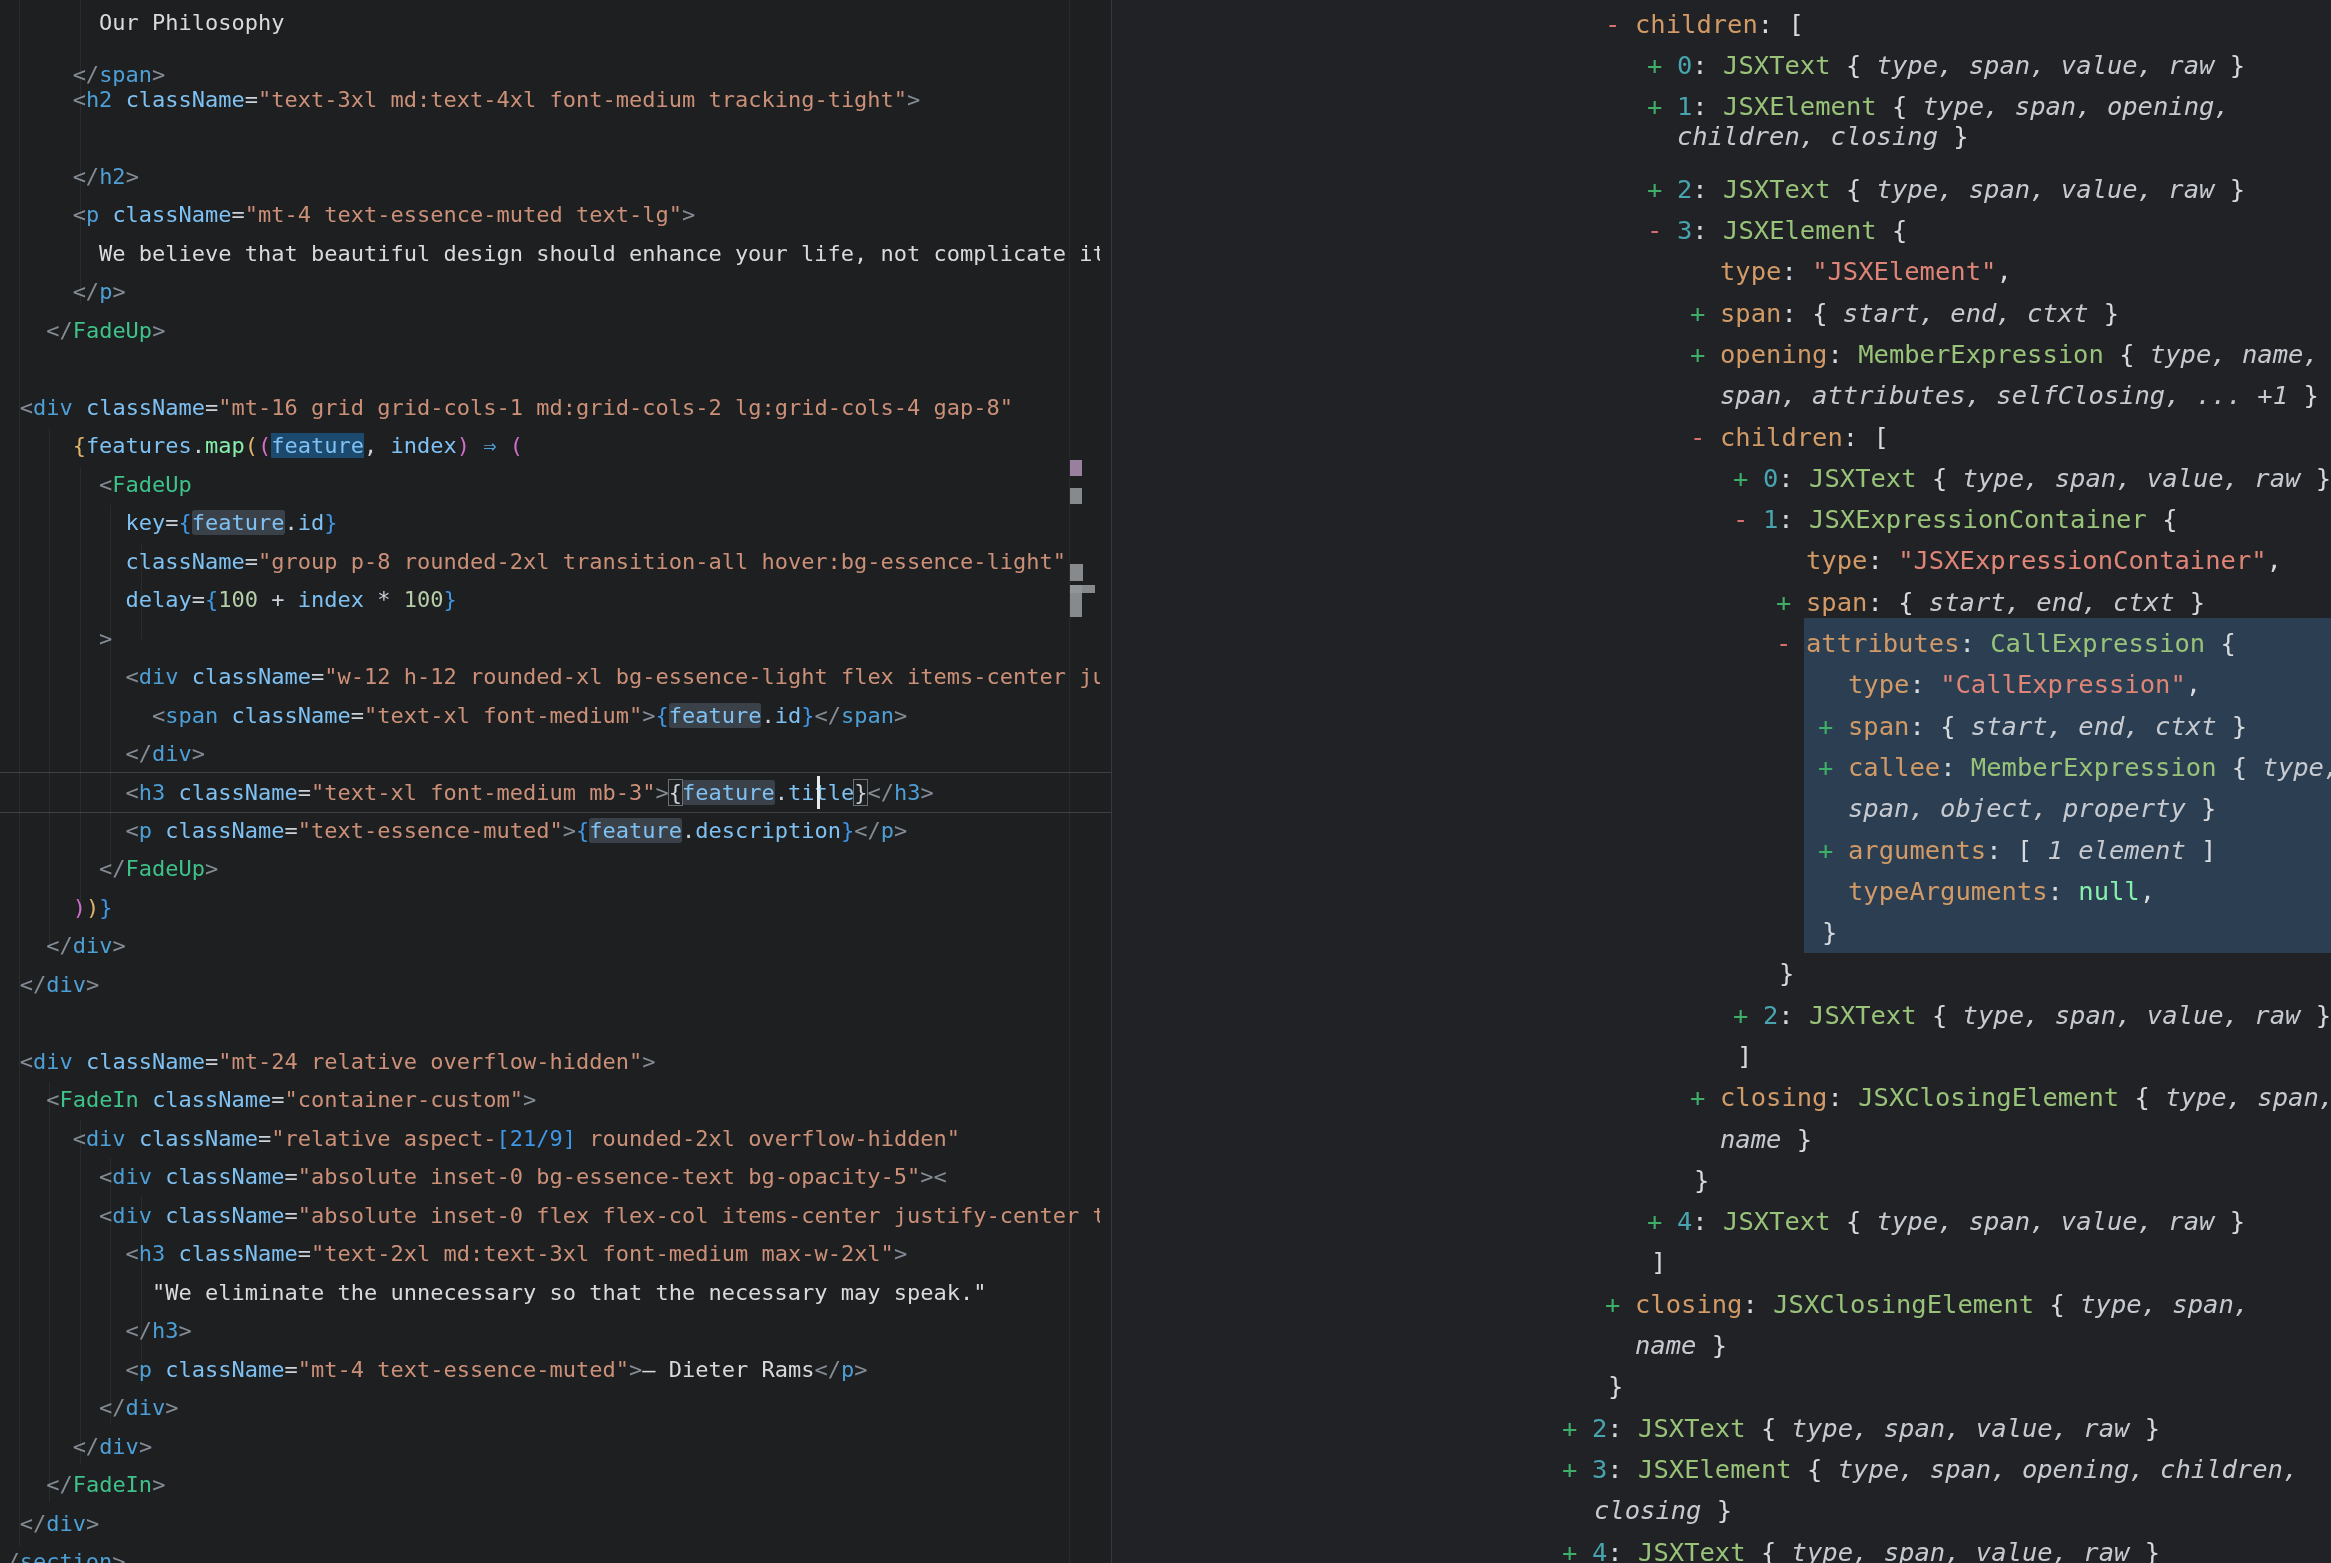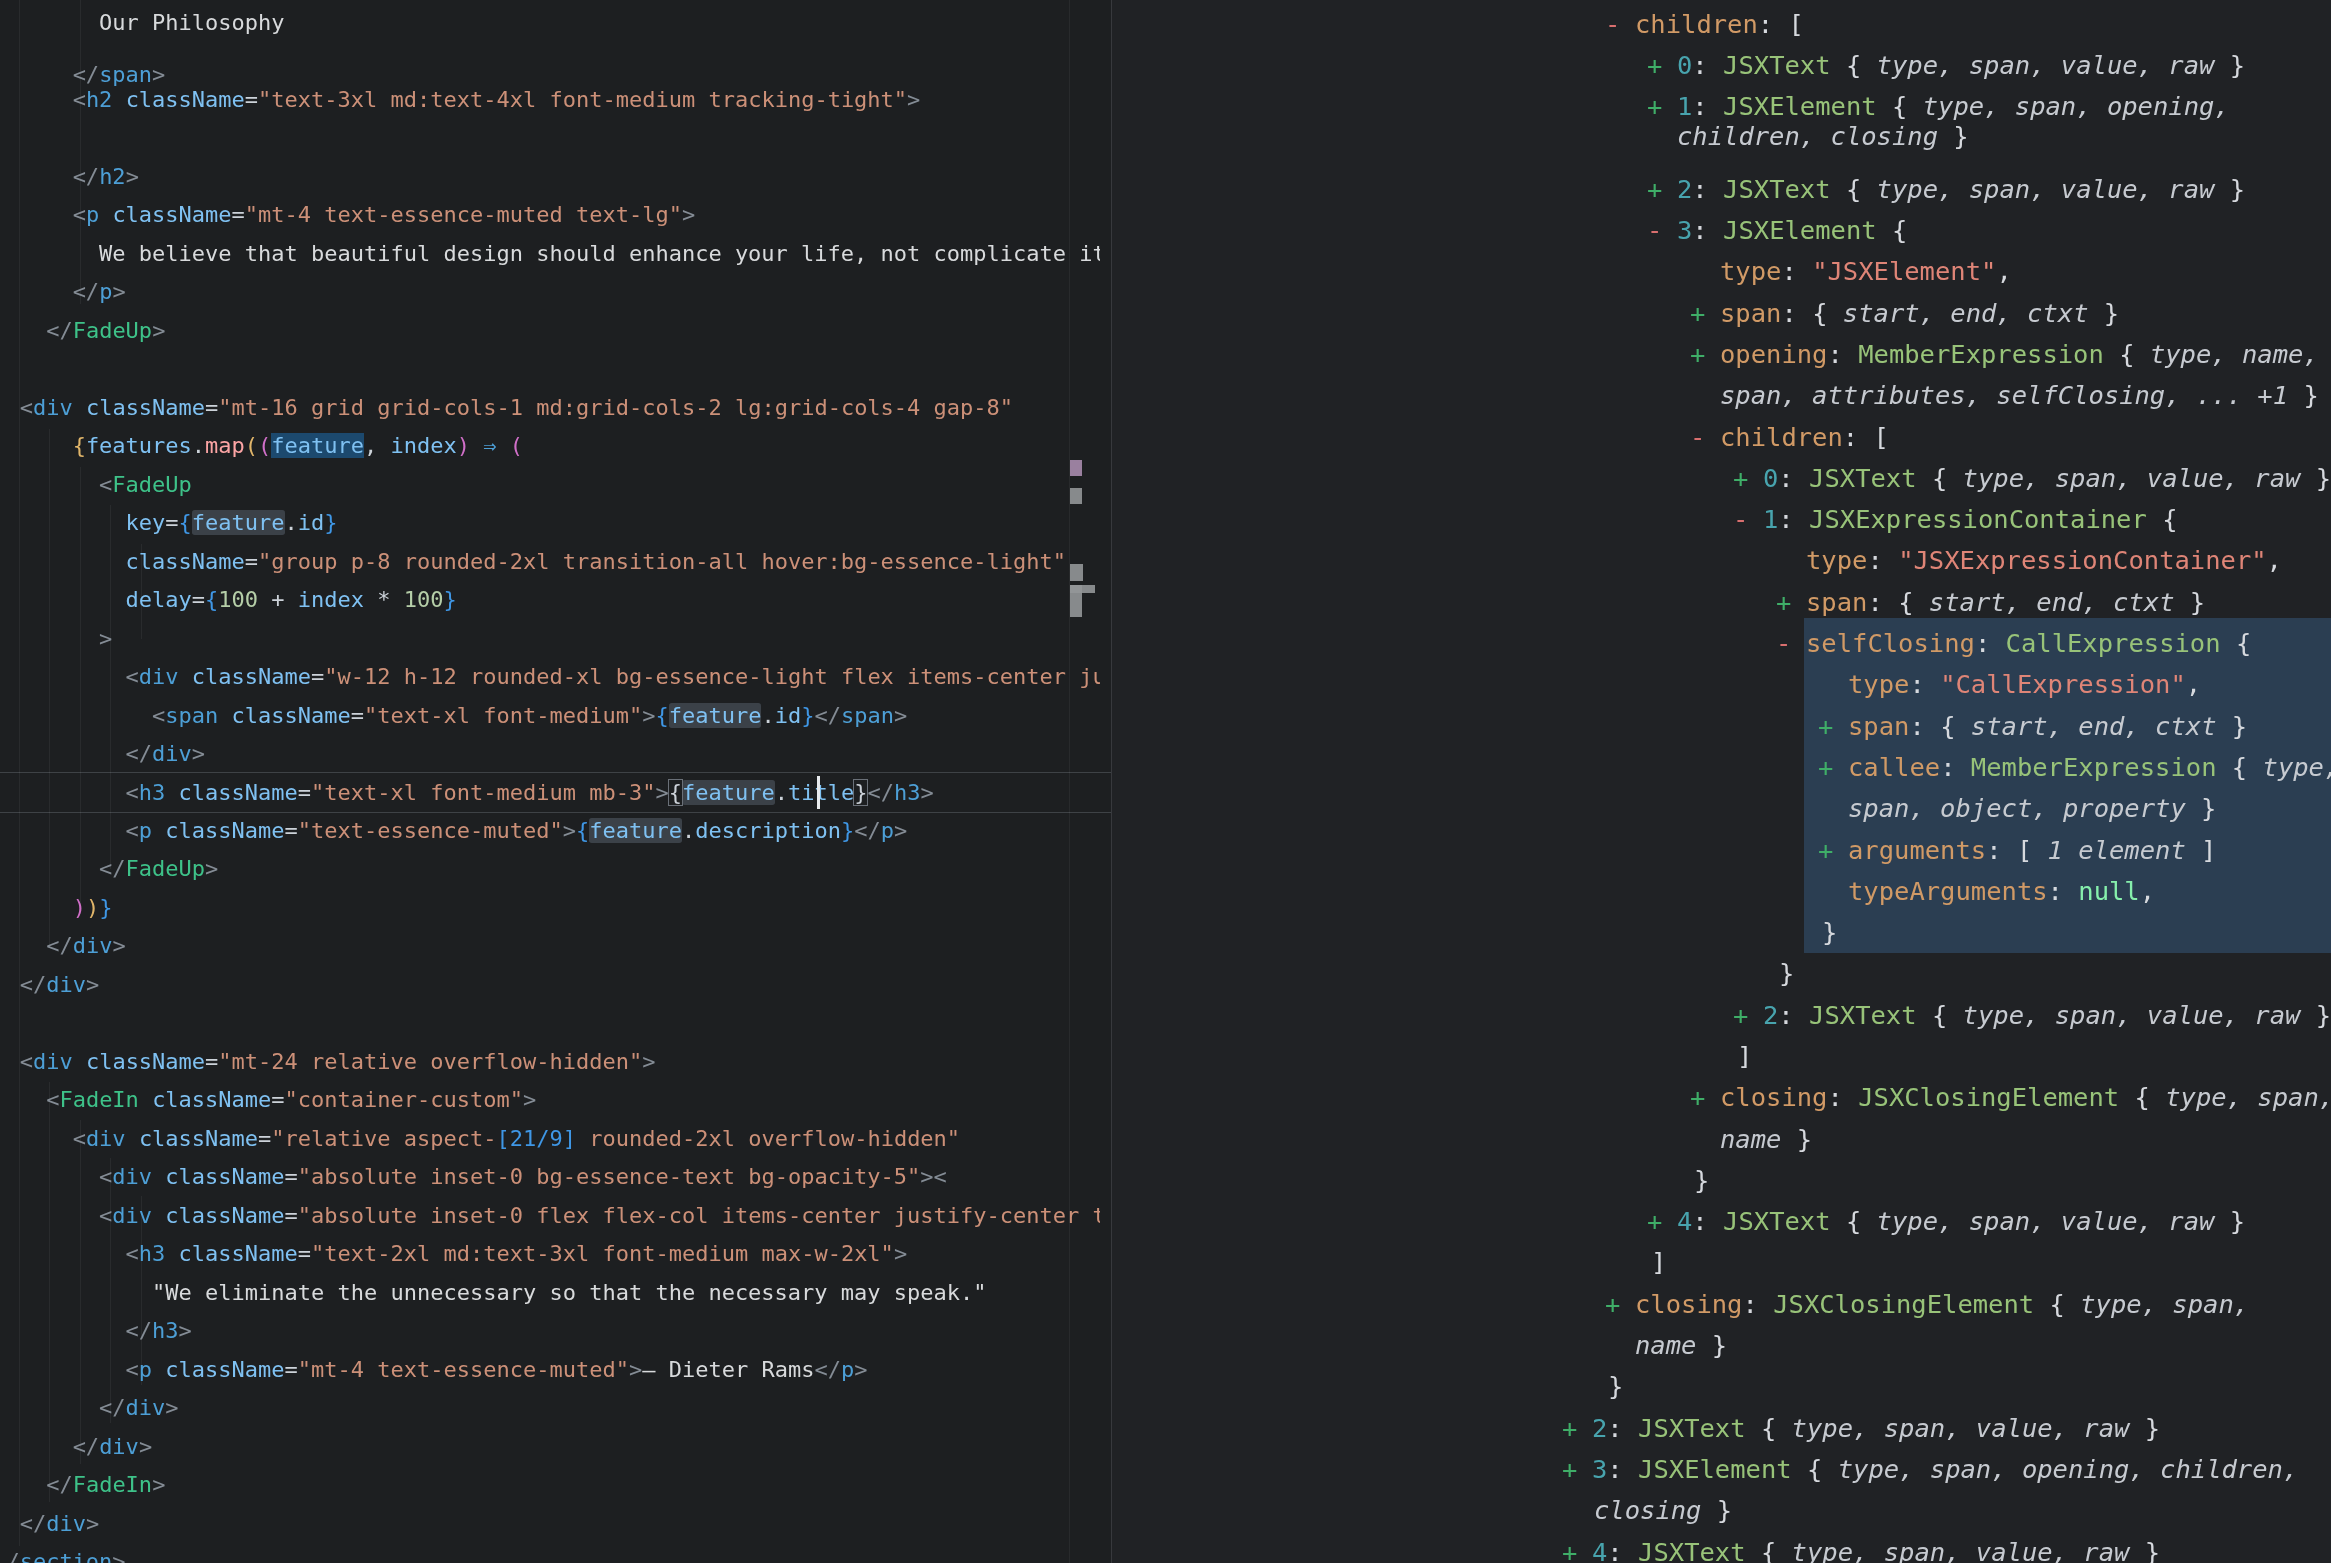--- a/index.html
+++ b/index.html
@@ -15,21 +15,21 @@
   .code-line{position:absolute;left:6.4px;height:39px;line-height:38px;font-size:22px;white-space:pre;color:#d8dadc;}
   .tok-plain{color:#c9ced4;}
   .tok-text{color:var(--text,#d8dadc);}
   .tok-punc{color:var(--punc,#848c95);}
   .tok-op{color:#ccd2d9;}
   .tok-tag{color:var(--tag,#4d9fd6);}
   .tok-comp{color:var(--comp,#3ec289);}
   .tok-attr{color:var(--attr,#7fc1f2);}
   .tok-str{color:var(--str,#cc9078);}
   .tok-num{color:var(--num,#b5cea8);}
-  .tok-method{color:#fca5a5;}
+  .tok-method{color:#86efac;}
   .tok-bgold{color:#e0b56a;}
   .tok-bpink{color:#d06fc8;}
   .tok-bblue{color:#3f97e6;}
   .tok-bwhite{color:#ccd2d9;}
   .tok-arrow{color:#4d9fd6;}
   .m-sel{background:var(--selbg,#1c496e);}
   .m-word{background:var(--wordbg,#3b4148);border-radius:2.7px;}
   .m-box{outline:0.9px solid #6a7078;outline-offset:-0.9px;}
   
   .cl-border{position:absolute;left:0;width:1112px;height:0;border-top:0.9px solid #3e4246;}
@@ -133,21 +133,21 @@
         <div class="ast-row" style="top: 210px; left: 565px;"><span class="ast-mk a-minus">-</span><span class="a-idx">3</span><span class="a-ap">: </span><span class="a-nt">JSXElement</span><span class="a-ap"> {</span></div>
         <div class="ast-row" style="top: 251px; left: 608px;"><span class="a-key">type</span><span class="a-ap">: </span><span class="a-st">"JSXElement"</span><span class="a-ap">,</span></div>
         <div class="ast-row" style="top: 293px; left: 608px;"><span class="ast-mk a-plus">+</span><span class="a-key">span</span><span class="a-ap">: { </span><span class="a-pv">start, end, ctxt</span><span class="a-ap"> }</span></div>
         <div class="ast-row" style="top: 334px; left: 608px;"><span class="ast-mk a-plus">+</span><span class="a-key">opening</span><span class="a-ap">: </span><span class="a-nt">MemberExpression</span><span class="a-ap"> { </span><span class="a-pv">type, name,</span></div>
         <div class="ast-row" style="top: 375px; left: 608px;"><span class="a-pv">span, attributes, selfClosing, ... +1</span><span class="a-ap"> }</span></div>
         <div class="ast-row" style="top: 417px; left: 608px;"><span class="ast-mk a-minus">-</span><span class="a-key">children</span><span class="a-ap">: [</span></div>
         <div class="ast-row" style="top: 458px; left: 651px;"><span class="ast-mk a-plus">+</span><span class="a-idx">0</span><span class="a-ap">: </span><span class="a-nt">JSXText</span><span class="a-ap"> { </span><span class="a-pv">type, span, value, raw</span><span class="a-ap"> }</span></div>
         <div class="ast-row" style="top: 499px; left: 651px;"><span class="ast-mk a-minus">-</span><span class="a-idx">1</span><span class="a-ap">: </span><span class="a-nt">JSXExpressionContainer</span><span class="a-ap"> {</span></div>
         <div class="ast-row" style="top: 540px; left: 694px;"><span class="a-key">type</span><span class="a-ap">: </span><span class="a-st">"JSXExpressionContainer"</span><span class="a-ap">,</span></div>
         <div class="ast-row" style="top: 582px; left: 694px;"><span class="ast-mk a-plus">+</span><span class="a-key">span</span><span class="a-ap">: { </span><span class="a-pv">start, end, ctxt</span><span class="a-ap"> }</span></div>
-        <div class="ast-row" style="top: 623px; left: 694px;"><span class="ast-mk a-minus">-</span><span class="a-key">selfClosing</span><span class="a-ap">: </span><span class="a-nt">CallExpression</span><span class="a-ap"> {</span></div>
+        <div class="ast-row" style="top: 623px; left: 694px;"><span class="ast-mk a-minus">-</span><span class="a-key">attributes</span><span class="a-ap">: </span><span class="a-nt">CallExpression</span><span class="a-ap"> {</span></div>
         <div class="ast-row" style="top: 664px; left: 736px;"><span class="a-key">type</span><span class="a-ap">: </span><span class="a-st">"CallExpression"</span><span class="a-ap">,</span></div>
         <div class="ast-row" style="top: 706px; left: 736px;"><span class="ast-mk a-plus">+</span><span class="a-key">span</span><span class="a-ap">: { </span><span class="a-pv">start, end, ctxt</span><span class="a-ap"> }</span></div>
         <div class="ast-row" style="top: 747px; left: 736px;"><span class="ast-mk a-plus">+</span><span class="a-key">callee</span><span class="a-ap">: </span><span class="a-nt">MemberExpression</span><span class="a-ap"> { </span><span class="a-pv">type,</span></div>
         <div class="ast-row" style="top: 788px; left: 736px;"><span class="a-pv">span, object, property</span><span class="a-ap"> }</span></div>
         <div class="ast-row" style="top: 830px; left: 736px;"><span class="ast-mk a-plus">+</span><span class="a-key">arguments</span><span class="a-ap">: [ </span><span class="a-pv">1 element</span><span class="a-ap"> ]</span></div>
         <div class="ast-row" style="top: 871px; left: 736px;"><span class="a-key">typeArguments</span><span class="a-ap">: </span><span class="a-nul">null</span><span class="a-ap">,</span></div>
         <div class="ast-row" style="top: 912px; left: 710px;"><span class="a-ap">}</span></div>
         <div class="ast-row" style="top: 953px; left: 667px;"><span class="a-ap">}</span></div>
         <div class="ast-row" style="top: 995px; left: 651px;"><span class="ast-mk a-plus">+</span><span class="a-idx">2</span><span class="a-ap">: </span><span class="a-nt">JSXText</span><span class="a-ap"> { </span><span class="a-pv">type, span, value, raw</span><span class="a-ap"> }</span></div>
         <div class="ast-row" style="top: 1036px; left: 625px;"><span class="a-ap">]</span></div>

